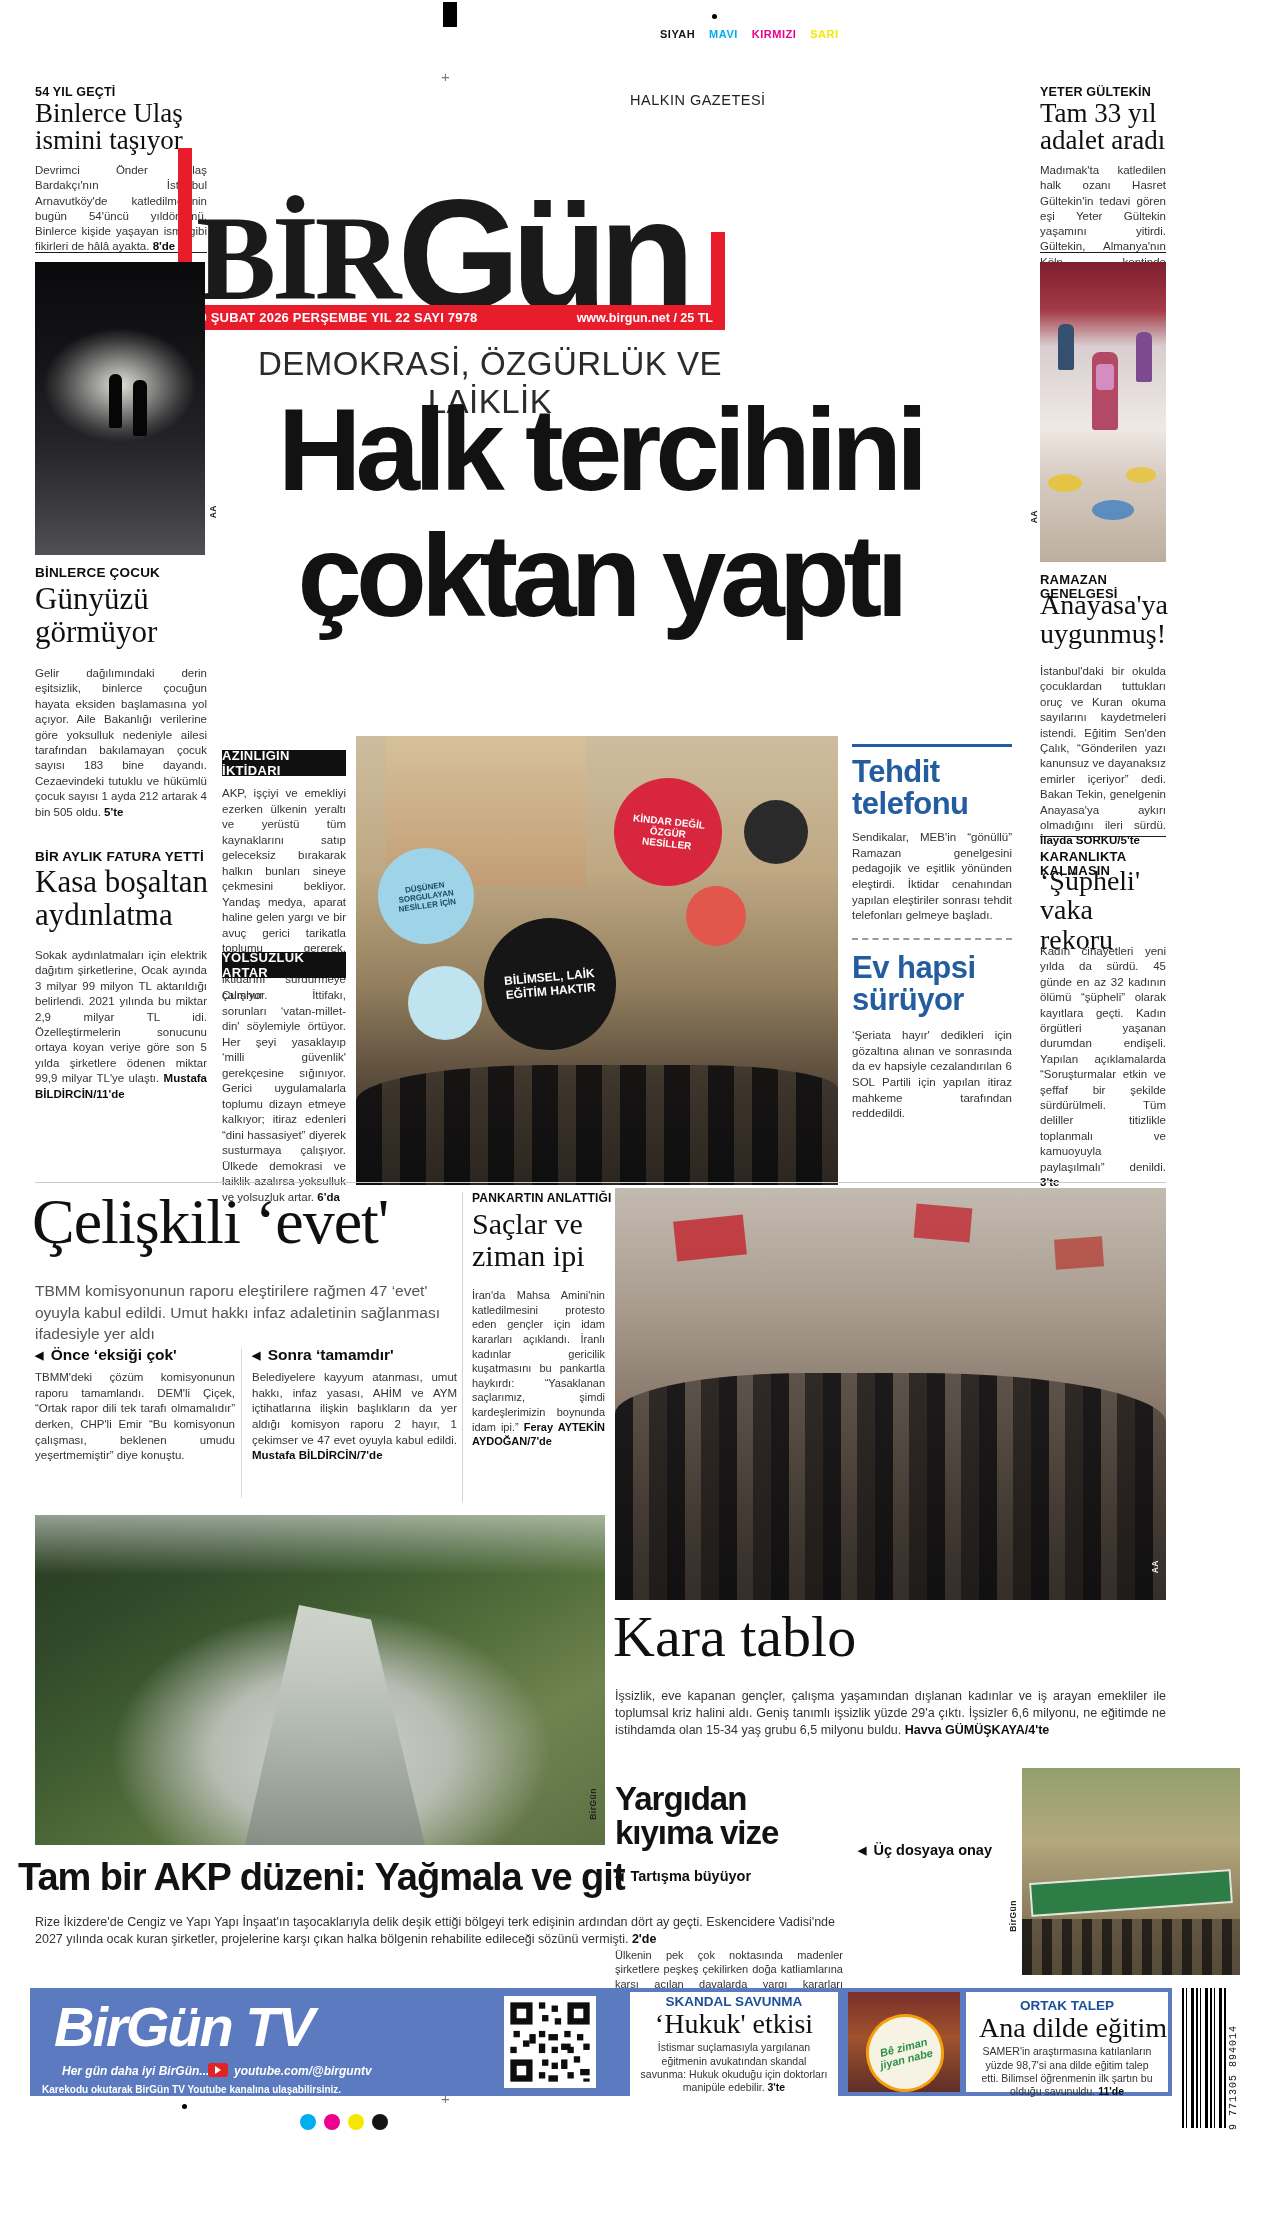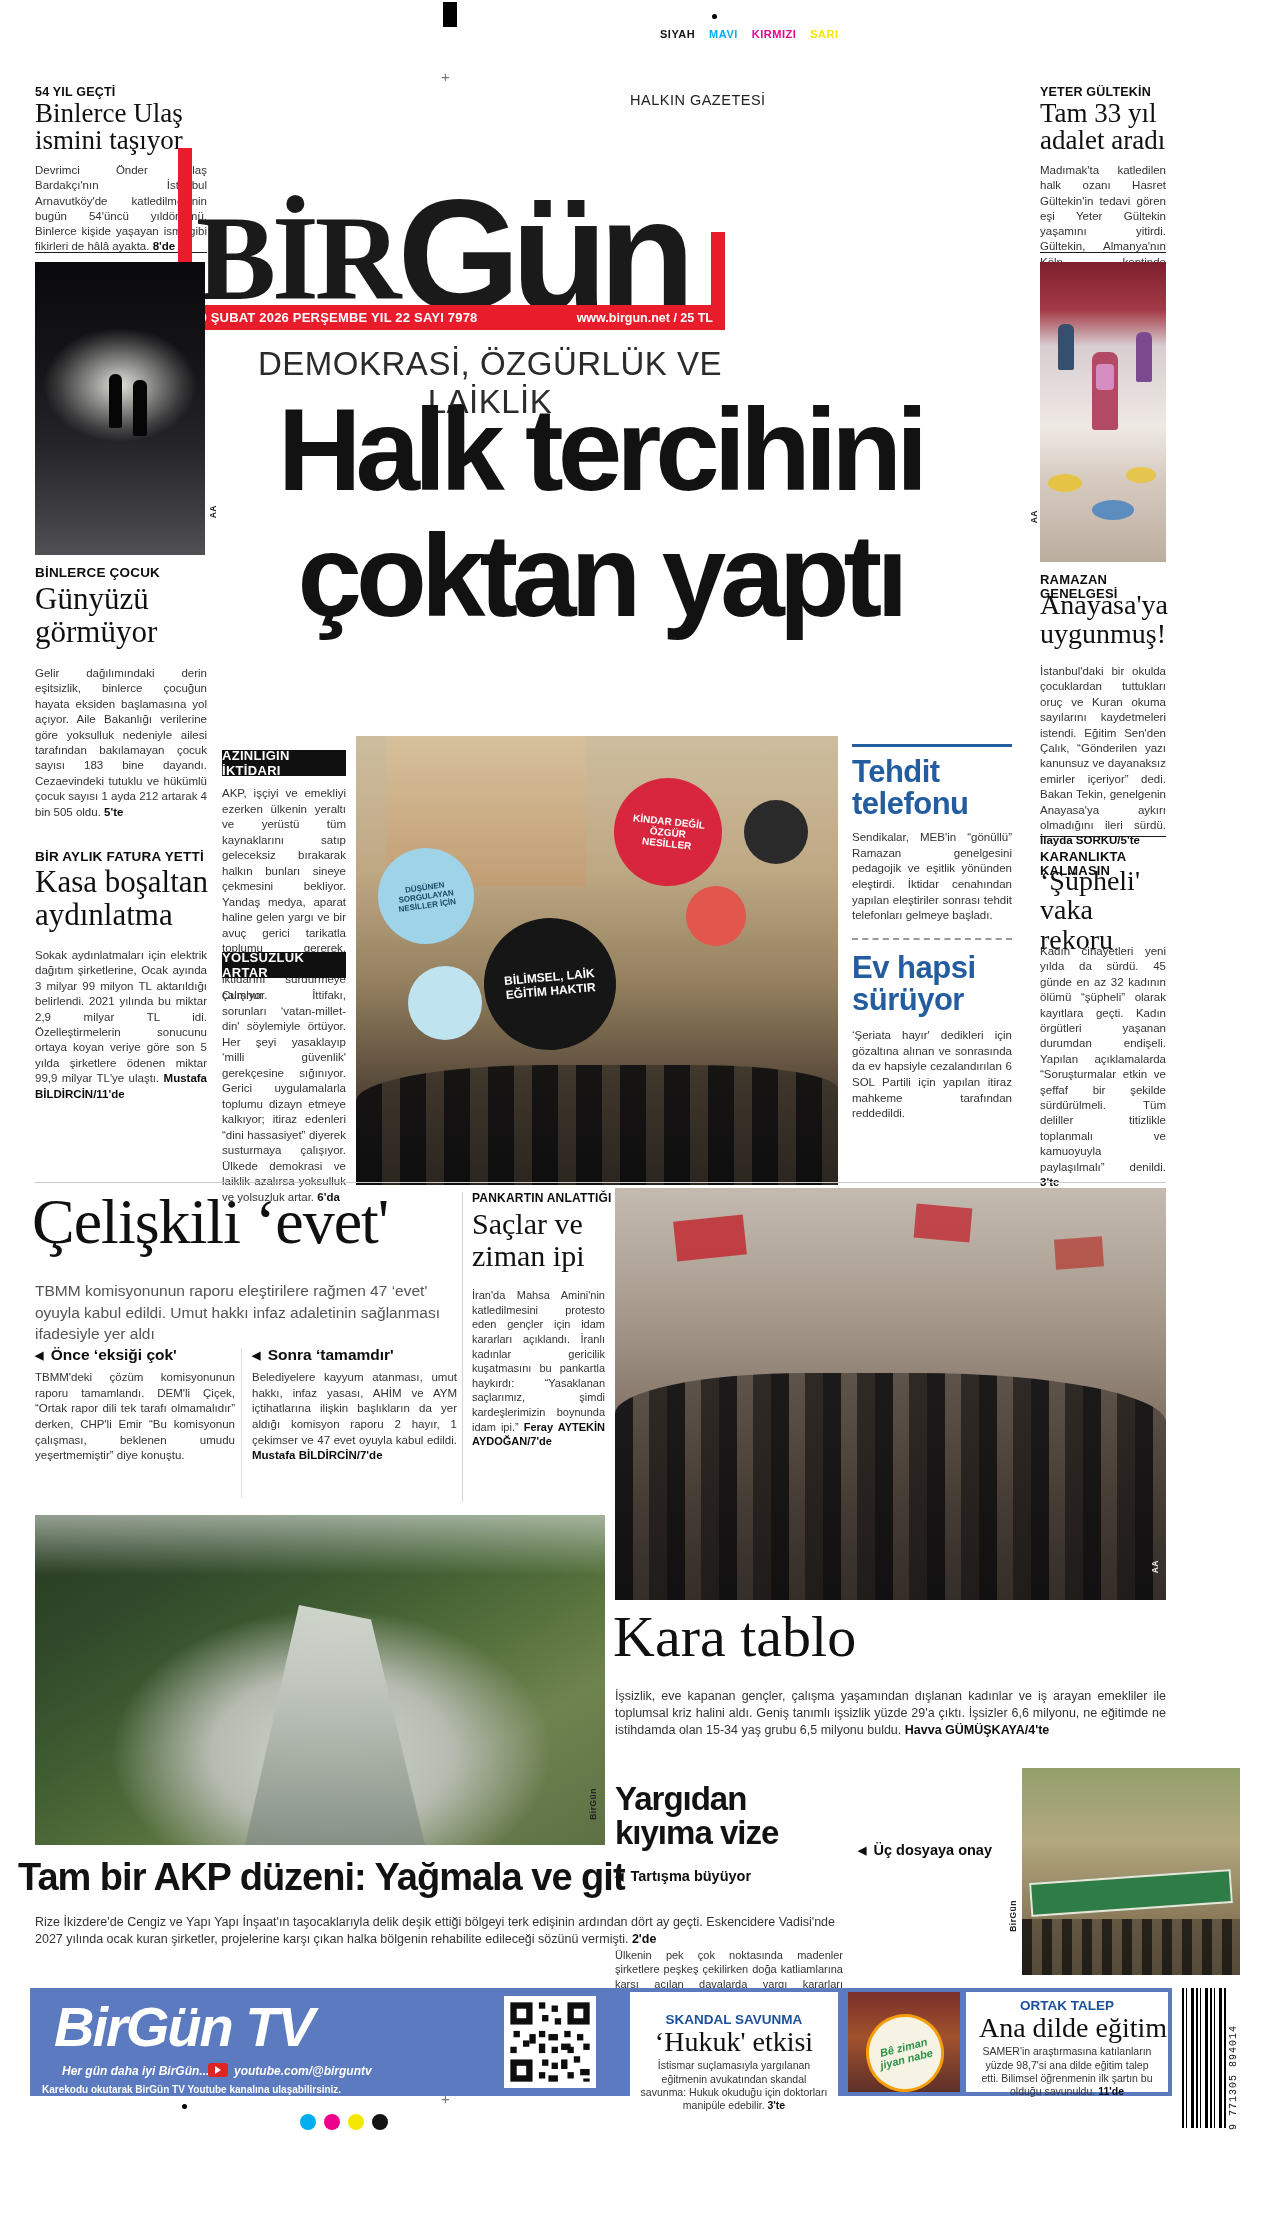--- a/index.html
+++ b/index.html
@@ -279,21 +279,21 @@
           <rect x="22" y="19" width="2" height="2"></rect>
         <rect x="11" y="24" width="2" height="2"></rect>
           <rect x="14" y="25" width="3" height="2"></rect>
           <rect x="20" y="24" width="2" height="2"></rect>
           <rect x="24" y="23" width="3" height="2"></rect>
         <rect x="25" y="26" width="2" height="1"></rect>
           <rect x="20" y="16" width="2" height="2"></rect>
       </g>
     </svg>
 
-    <div class="abs" style="left:600px;top:4px;width:208px;height:117px;background:#fff;text-align:center;padding-top:20px;box-sizing:border-box;">
+    <div class="abs" style="left:600px;top:4px;width:208px;height:117px;background:#fff;text-align:center;padding-top:2px;box-sizing:border-box;">
       <div style="color:#1c4f9c;font-weight:800;font-size:13.5px;">SKANDAL SAVUNMA</div>
       <div class="serif" style="font-size:28px;line-height:1.05;">‘Hukuk' etkisi</div>
       <p class="bodytxt" style="margin:3px 10px 0;font-size:10.5px;line-height:1.25;text-align:center;">
         <span>İstismar suçlamasıyla yargılanan eğitmenin avukatından skandal savunma: Hukuk okuduğu için doktorları manipüle edebilir.</span>
         <b>3'te</b>
       </p>
     </div>
 
     <div class="photo" style="left:818px;top:4px;width:112px;height:100px;background:linear-gradient(180deg,#7a2f2a 0%,#a0522d 45%,#5e2f28 100%);">
       <div class="circ" style="left:18px;top:22px;width:78px;height:78px;background:#f6f3e4;border:3px solid #f59e0b;box-sizing:border-box;

